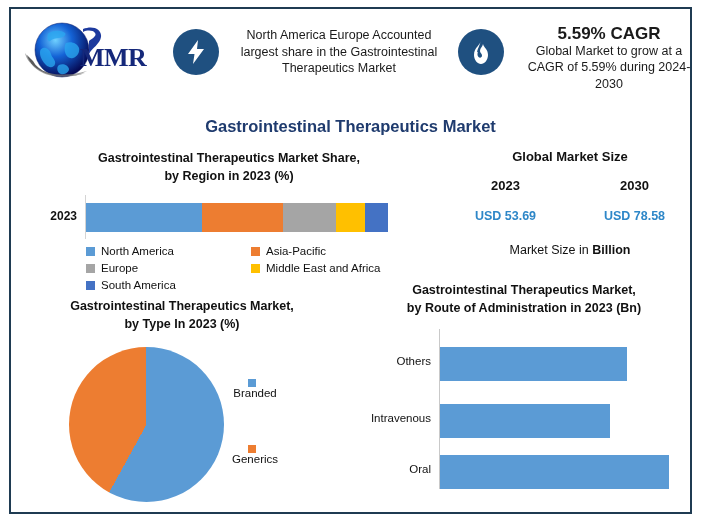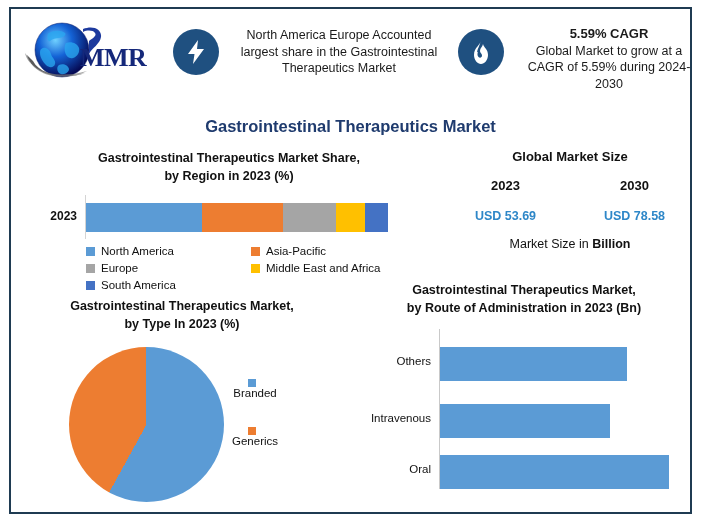--- a/index.html
+++ b/index.html
@@ -37,21 +37,21 @@
   .pill{position:absolute;}
   .pill .circ{
     position:absolute;left:0;top:0;width:46px;height:46px;
     border-radius:50%;background:#1f5080;
   }
   .pill .circ svg{position:absolute;left:50%;top:50%;transform:translate(-50%,-50%);}
   .pill .txt{
     position:absolute;left:58px;top:-3px;width:205px;
     text-align:center;font-size:12.5px;line-height:16.5px;color:#1a1a1a;
   }
-  .pill .txt b{display:block;font-weight:bold;font-size:13px;}
+  .pill .txt b{display:block;font-weight:bold;font-size:17px;}
 
   #pill-na{left:162px;top:20px;}
   #pill-na .txt{width:216px;top:-2px;}
   #pill-cagr{left:447px;top:20px;}
   #pill-cagr .txt{width:186px;top:-3px;}
 
   
   #main-title{
     position:absolute;left:0;right:0;top:108px;
     text-align:center;font-size:16.5px;font-weight:bold;color:#1f3b6e;
@@ -88,32 +88,32 @@
   }
   .lg-sw{width:9px;height:9px;margin-right:6px;flex:none;}
 
   
   #gms{position:absolute;left:430px;top:140px;width:258px;text-align:center;}
   #gms-title{font-size:13px;font-weight:bold;color:#111;}
   #gms-years{display:flex;margin-top:14px;}
   #gms-years>div{flex:1;font-size:13px;font-weight:bold;color:#111;}
   #gms-vals{display:flex;margin-top:16px;}
   #gms-vals>div{flex:1;font-size:12.5px;font-weight:bold;color:#2e87c8;}
-  #gms-unit{margin-top:14px;font-size:12.5px;color:#111;}
+  #gms-unit{margin-top:20px;font-size:12.5px;color:#111;}
   #gms-unit b{font-weight:bold;}
 
   
   #pie-block{position:absolute;left:16px;top:288px;width:310px;}
   #pie-area{position:relative;height:175px;margin-top:8px;}
   #pie{
     position:absolute;left:42px;top:6px;width:155px;height:155px;border-radius:50%;
   }
   #pie-legend{position:absolute;left:205px;top:38px;}
   .pie-lg{display:flex;align-items:center;font-size:11.5px;color:#111;flex-direction:column;}
-  .pie-lg+.pie-lg{margin-top:28px;justify-content:space-between;}
+  .pie-lg+.pie-lg{margin-top:46px;justify-content:space-between;}
   .pie-lg .lg-sw{width:8px;height:8px;margin-right:7px;}
 
   
   #route-block{position:absolute;left:338px;top:272px;width:350px;}
   #route-plot{position:relative;height:160px;margin-top:12px;}
   #route-axis{position:absolute;left:90px;top:0;width:1px;height:160px;background:#c9c9c9;}
   .route-row{position:absolute;left:0;width:100%;height:34px;}
   .route-lbl{
     position:absolute;left:0;width:82px;top:8px;text-align:right;
     font-size:11.5px;color:#111;

